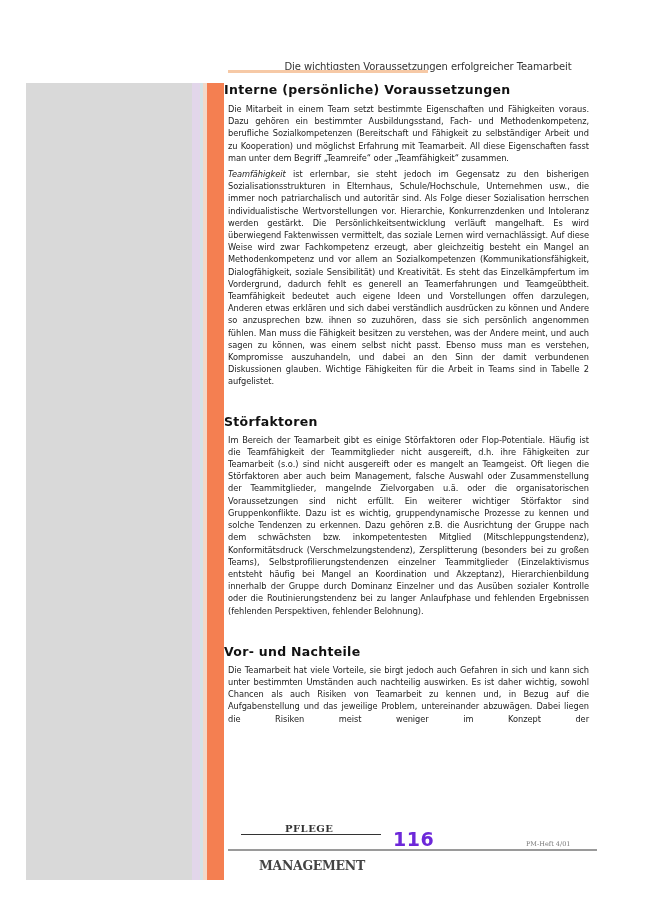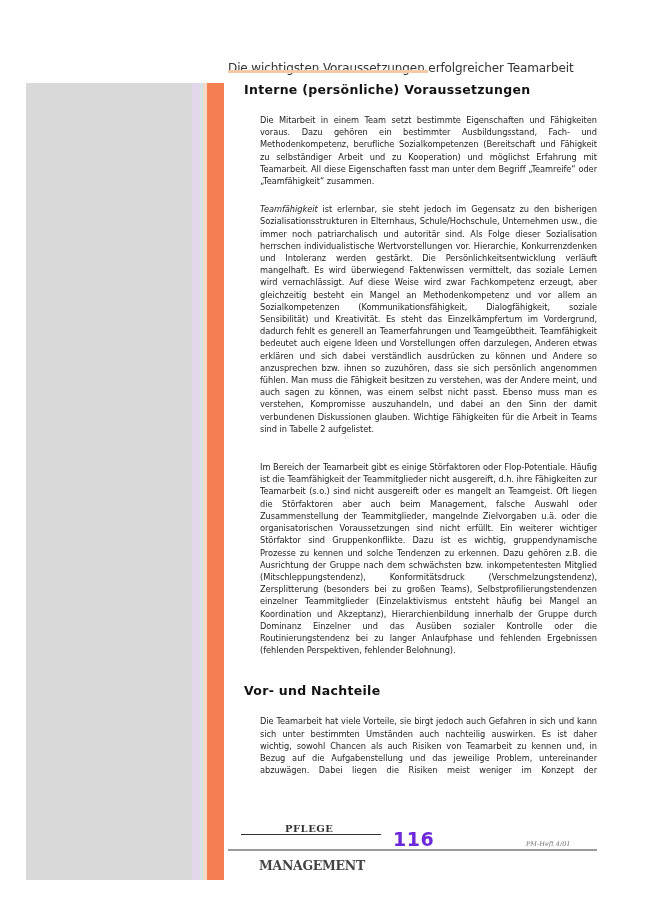--- a/index.html
+++ b/index.html
@@ -3,38 +3,38 @@
 <meta charset="utf-8">
 <style>
   html, body { margin:0; padding:0; background:#ffffff; }
   body { width:652px; height:907px; position:relative; overflow:hidden;
          font-family:"DejaVu Sans", sans-serif; color:#1a1a1a; }
   .grey-panel { position:absolute; left:26px; top:83px; width:174px; height:797px; background:#d9d9d9; }
   .thin-lilac { position:absolute; left:192px; top:83px; width:8px; height:797px; background:#e2d6ea; }
   .thin-blue { position:absolute; left:200px; top:83px; width:3px; height:797px; background:#d3e3e6; }
   .thin-peach { position:absolute; left:203px; top:83px; width:4px; height:797px; background:#f2d9c8; }
   .orange-stripe { position:absolute; left:207px; top:83px; width:17px; height:797px; background:#f47f51; }
-  .running-head { position:absolute; left:228px; top:61px; width:400px; font-size:12px; letter-spacing:-0.1px; color:#333; }
+  .running-head { position:absolute; left:228px; top:61px; width:400px; font-size:10px; letter-spacing:-0.1px; color:#333;text-align:center; }
   .running-rule { position:absolute; left:228px; top:70px; width:200px; height:3px; background:#f6c9a6; }
-  .content { position:absolute; left:244px; top:80px; width:369px; }
+  .content { position:absolute; left:224px; top:80px; width:369px; }
   h2 { margin:0; font-family:"DejaVu Sans", sans-serif; font-weight:bold; font-size:12.5px; letter-spacing:0.3px; color:#111; line-height:16px; }
-  p { margin:16px; font-size:8.25px; line-height:12.2px; text-align:justify; letter-spacing:-0.05px; color:#222; }
+  p { margin:4px; font-size:8.25px; line-height:12.2px; text-align:justify; letter-spacing:-0.05px; color:#222; }
   .sec1 h2 { margin-top:2px; margin-bottom:5px; }
   .p1 { margin-bottom:1px; }
   .em { font-style:italic; }
   .sec2 { margin-top:26px; }
   .sec2 h2 { margin-bottom:4px; }
   .sec3 { margin-top:26px; }
   .sec3 h2 { margin-bottom:4px;margin-top:27px; }
   .footer-logo { position:absolute; left:241px; top:826px; width:140px; height:22px; }
   .logo-top { position:absolute; left:44px; top:-3px; font-family:"DejaVu Serif", serif; font-size:10px; letter-spacing:0.5px; color:#333; font-weight:bold; }
   .logo-rule-top { position:absolute; left:0; top:8px; width:140px; height:1px; background:#333; }
   .logo-bottom { position:absolute; left:18px; top:9px; font-family:"DejaVu Serif", serif; font-weight:bold; font-size:12.5px; letter-spacing:-0.3px; color:#444;margin-top:23px; }
   .page-number { position:absolute; left:393px; top:828px; font-family:"DejaVu Sans", sans-serif; font-weight:bold; font-size:19px; color:#6d28d9; letter-spacing:0.5px; }
-  .issue { position:absolute; left:526px; top:840px; font-family:"DejaVu Serif", serif; font-size:6.5px; color:#777;font-style:italic; }
+  .issue { position:absolute; left:526px; top:840px; font-family:"DejaVu Serif", serif; font-size:6.5px; color:#777; }
   .footer-rule { position:absolute; left:228px; top:849px; width:369px; height:2px; background:#9a9a9a; }
 </style>
 </head>
 <body>
 
 <div class="grey-panel"></div>
 <div class="thin-lilac"></div>
 <div class="thin-blue"></div>
 <div class="thin-peach"></div>
 <div class="orange-stripe"></div>
@@ -43,20 +43,21 @@
 <div class="running-rule"></div>
 
 <div class="content">
   <div class="sec1">
     <h2>Interne (persönliche) Voraussetzungen</h2>
     <p class="p1">Die Mitarbeit in einem Team setzt bestimmte Eigenschaften und Fähigkeiten voraus. Dazu gehören ein bestimmter Ausbildungsstand, Fach- und Methodenkompetenz, berufliche Sozialkompetenzen (Bereitschaft und Fähigkeit zu selbständiger Arbeit und zu Kooperation) und möglichst Erfahrung mit Teamarbeit. All diese Eigenschaften fasst man unter dem Begriff „Teamreife“ oder „Teamfähigkeit“ zusammen.</p>
     <p><span class="em">Teamfähigkeit</span><span> ist erlernbar, sie steht jedoch im Gegensatz zu den bisherigen Sozialisationsstrukturen in Elternhaus, Schule/Hochschule, Unternehmen usw., die immer noch patriarchalisch und autoritär sind. Als Folge dieser Sozialisation herrschen individualistische Wertvorstellungen vor. Hierarchie, Konkurrenzdenken und Intoleranz werden gestärkt. Die Persönlichkeitsentwicklung verläuft mangelhaft. Es wird überwiegend Faktenwissen vermittelt, das soziale Lernen wird vernachlässigt. Auf diese Weise wird zwar Fachkompetenz erzeugt, aber gleichzeitig besteht ein Mangel an Methodenkompetenz und vor allem an Sozialkompetenzen (Kommunikationsfähigkeit, Dialogfähigkeit, soziale Sensibilität) und Kreativität. Es steht das Einzelkämpfertum im Vordergrund, dadurch fehlt es generell an Teamerfahrungen und Teamgeübtheit. Teamfähigkeit bedeutet auch eigene Ideen und Vorstellungen offen darzulegen, Anderen etwas erklären und sich dabei verständlich ausdrücken zu können und Andere so anzusprechen bzw. ihnen so zuzuhören, dass sie sich persönlich angenommen fühlen. Man muss die Fähigkeit besitzen zu verstehen, was der Andere meint, und auch sagen zu können, was einem selbst nicht passt. Ebenso muss man es verstehen, Kompromisse auszuhandeln, und dabei an den Sinn der damit verbundenen Diskussionen glauben. Wichtige Fähigkeiten für die Arbeit in Teams sind in Tabelle 2 aufgelistet.</span></p>
   </div>
 
   <div class="sec2">
+    <h2>Störfaktoren</h2>
     <p>Im Bereich der Teamarbeit gibt es einige Störfaktoren oder Flop-Potentiale. Häufig ist die Teamfähigkeit der Teammitglieder nicht ausgereift, d.h. ihre Fähigkeiten zur Teamarbeit (s.o.) sind nicht ausgereift oder es mangelt an Teamgeist. Oft liegen die Störfaktoren aber auch beim Management, falsche Auswahl oder Zusammenstellung der Teammitglieder, mangelnde Zielvorgaben u.ä. oder die organisatorischen Voraussetzungen sind nicht erfüllt. Ein weiterer wichtiger Störfaktor sind Gruppenkonflikte. Dazu ist es wichtig, gruppendynamische Prozesse zu kennen und solche Tendenzen zu erkennen. Dazu gehören z.B. die Ausrichtung der Gruppe nach dem schwächsten bzw. inkompetentesten Mitglied (Mitschleppungstendenz), Konformitätsdruck (Verschmelzungstendenz), Zersplitterung (besonders bei zu großen Teams), Selbstprofilierungstendenzen einzelner Teammitglieder (Einzelaktivismus entsteht häufig bei Mangel an Koordination und Akzeptanz), Hierarchienbildung innerhalb der Gruppe durch Dominanz Einzelner und das Ausüben sozialer Kontrolle oder die Routinierungstendenz bei zu langer Anlaufphase und fehlenden Ergebnissen (fehlenden Perspektiven, fehlender Belohnung).</p>
   </div>
 
   <div class="sec3">
     <h2>Vor- und Nachteile</h2>
     <p style="text-align-last:justify;">Die Teamarbeit hat viele Vorteile, sie birgt jedoch auch Gefahren in sich und kann sich unter bestimmten Umständen auch nachteilig auswirken. Es ist daher wichtig, sowohl Chancen als auch Risiken von Teamarbeit zu kennen und, in Bezug auf die Aufgabenstellung und das jeweilige Problem, untereinander abzuwägen. Dabei liegen die Risiken meist weniger im Konzept der</p>
   </div>
 </div>
 
 <div class="footer-logo">

